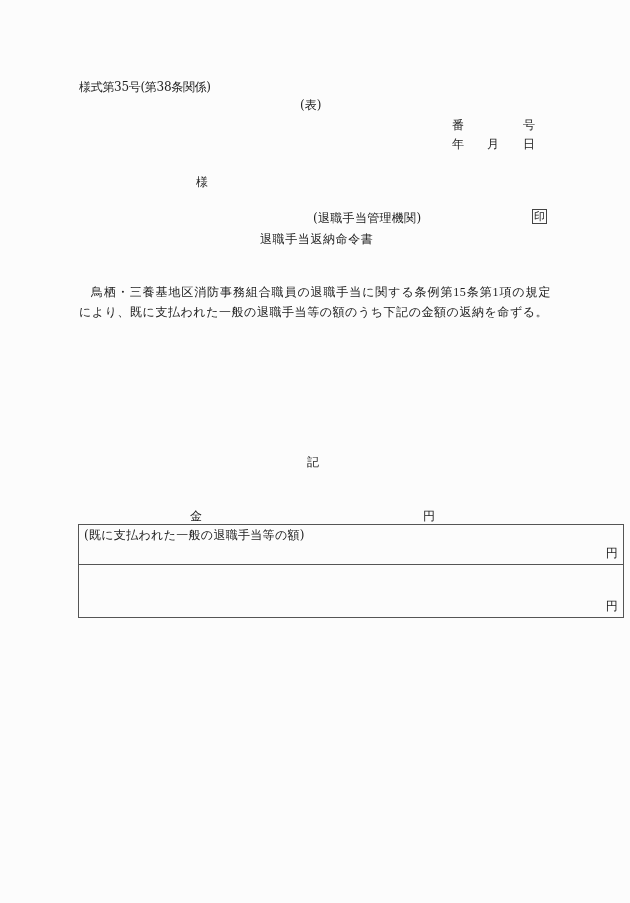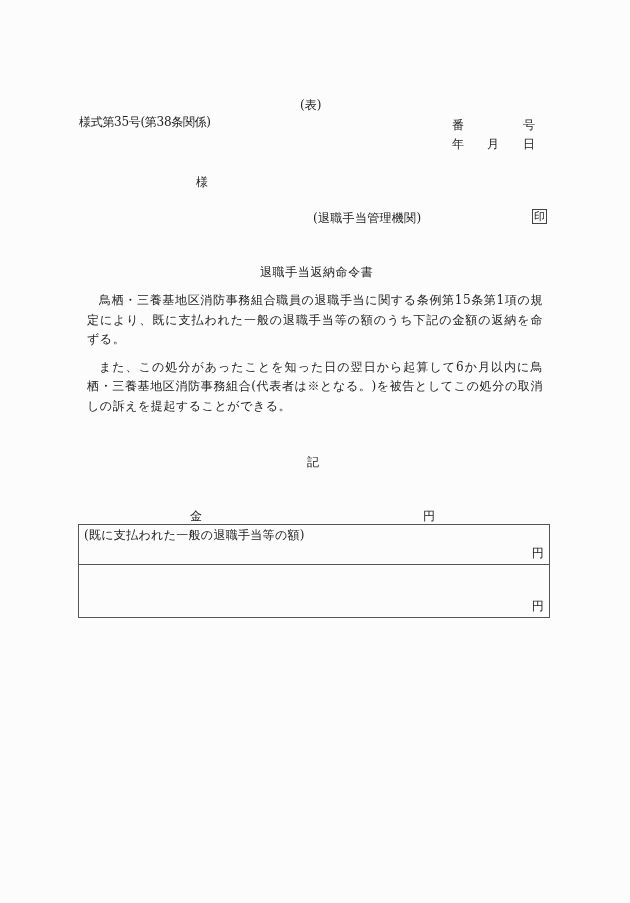--- a/index.html
+++ b/index.html
@@ -10,55 +10,55 @@
     body {
       width: 630px;
       height: 903px;
       position: relative;
       overflow: hidden;
       font-family: "DejaVu Serif", "Liberation Serif", serif;
       color: #222;
       font-size: 12px;
     }
     .abs { position: absolute; white-space: nowrap; line-height: 14px; }
-    .form-number { left: 79px; top: 80px; font-size: 12px; letter-spacing: -0.3px; margin-top: 35px; }
+    .form-number { left: 79px; top: 80px; font-size: 12px; letter-spacing: -0.3px; }
     .front-label { left: 300px; top: 98px; }
     .ban { left: 452px; top: 118px; }
     .go { left: 523px; top: 118px; }
     .nen { left: 452px; top: 137px; }
     .tsuki { left: 487px; top: 137px; }
     .hi { left: 523px; top: 137px; }
     .sama { left: 196px; top: 175px; }
     .org { left: 313px; top: 211px; letter-spacing: 0.3px; }
     .seal {
       left: 532px; top: 209px;
       width: 13px; height: 13px;
       border: 1px solid #444;
       font-size: 11px; line-height: 13px;
       text-align: center;
     }
-    .doc-title { left: 260px; top: 265px; letter-spacing: 0.6px; }
+    .doc-title { left: 260px; top: 232px; letter-spacing: 0.6px; }
     .body-text {
       position: absolute;
       left: 79px; top: 283px;
       width: 472px;
       font-size: 12px;
       line-height: 19.5px;
       letter-spacing: 0.55px;
       white-space: normal;
       text-align: justify;
     }
-    .body-text p { margin: 8px; text-indent: 1em; }
+    .body-text p { margin: 0; text-indent: 1em; font-family: Liberation Serif, serif; }
     .ki { left: 307px; top: 455px; }
     .kin { left: 190px; top: 509px; }
     .en-top { left: 423px; top: 509px; }
     .amount-table {
       position: absolute;
       left: 78px; top: 524px;
-      width: 472px;
+      width: 546px;
       border: 1px solid #555;
       box-sizing: border-box;
     }
     .row {
       position: relative;
       border-bottom: 1px solid #555;
       box-sizing: border-box;
       padding: 2px 5px 0 5px;
       font-size: 12px;
       line-height: 16px;
@@ -86,21 +86,20 @@
 
 <div class="abs sama">様</div>
 
 <div class="abs org">(退職手当管理機関)</div>
 <div class="abs seal">印</div>
 
 <div class="abs doc-title">退職手当返納命令書</div>
 
 <div class="body-text">
   <p>鳥栖・三養基地区消防事務組合職員の退職手当に関する条例第15条第1項の規定により、既に支払われた一般の退職手当等の額のうち下記の金額の返納を命ずる。</p>
-  <p>また、この処分があったことを知った日の翌日から起算して6か月以内に鳥栖・三養基地区消防事務組合(代表者は※となる。)を被告としてこの処分の取消しの訴えを提起することができる。</p>
 </div>
 
 <div class="abs ki">記</div>
 
 <div class="abs kin">金</div>
 <div class="abs en-top">円</div>
 
 <div class="amount-table">
   <div class="row row1">
     <span>(既に支払われた一般の退職手当等の額)</span>

